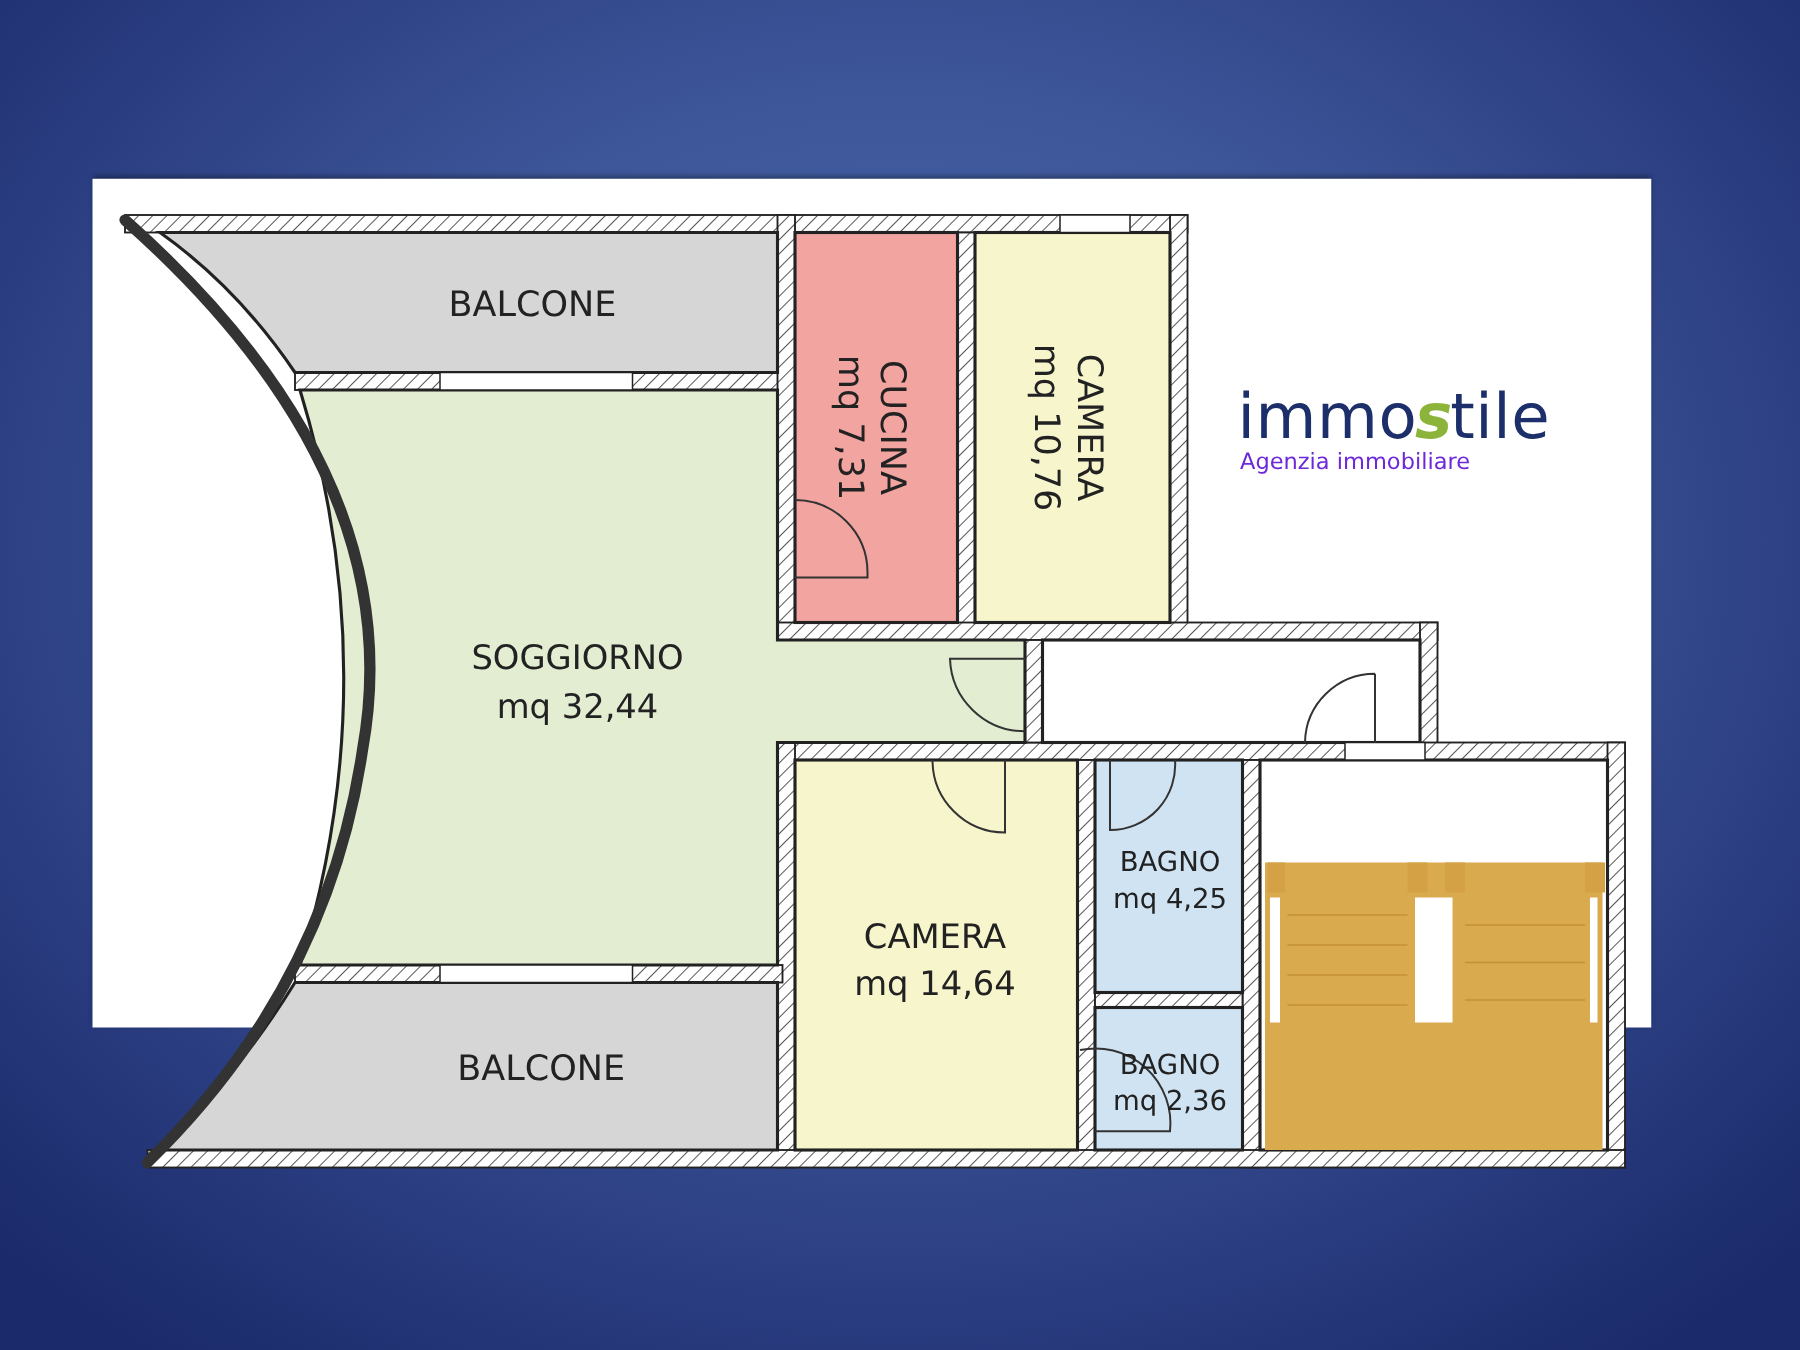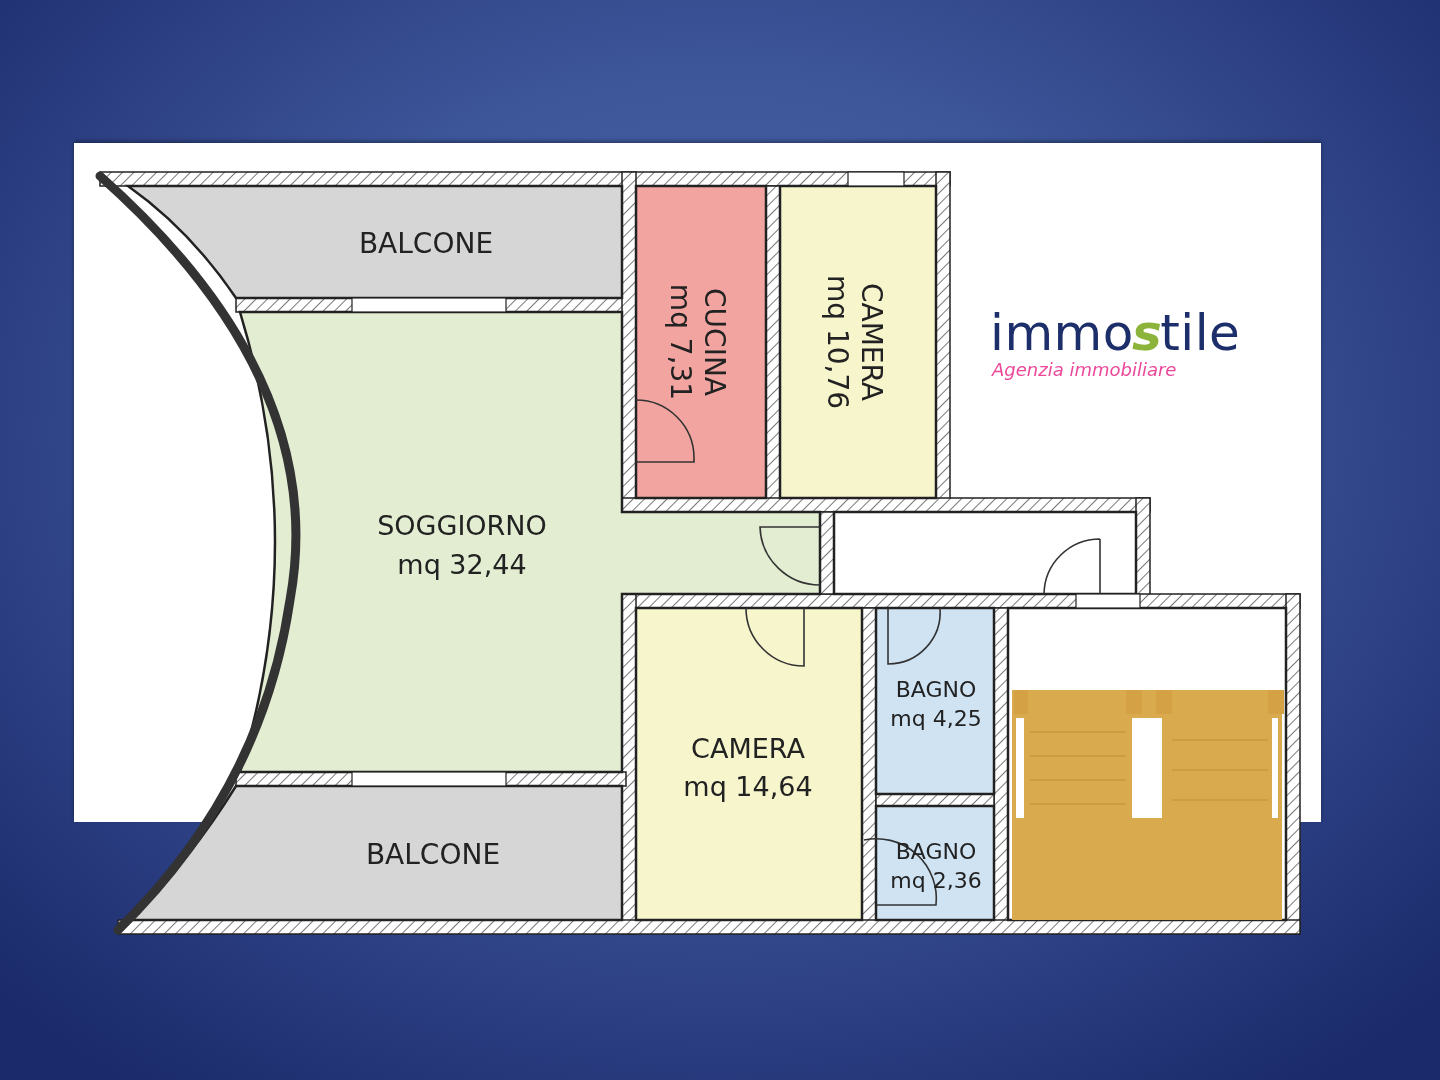--- a/index.html
+++ b/index.html
@@ -22,21 +22,21 @@
       position: absolute; left: 916px; top: 162px; width: 300px;
     }
     .logo-word {
       font-family: "DejaVu Sans", "Liberation Sans", sans-serif;
       font-size: 50px; letter-spacing: 0.5px; color: #1d2f6b; line-height: 56px;
       display: flex; align-items: center;
     }
     .logo-word .mark { color: #8cb43a; font-style: italic; font-weight: bold; margin: 0 -2px; }
     .logo-sub {
       font-family: "DejaVu Sans", "Liberation Sans", sans-serif;
-      font-size: 18px; color: #ec4899; margin-top: -2px; padding-left: 2px; font-style: italic;
+      font-size: 18px; color: #6d28d9; margin-top: -2px; padding-left: 2px;
     }
   </style>
 </head>
 <body>
 
 <div class="sheet">
   <svg class="plan" width="1247" height="801" viewBox="74 143 1247 801" xmlns="http://www.w3.org/2000/svg">
     <defs>
       <pattern id="hatch" patternUnits="userSpaceOnUse" width="8" height="8" patternTransform="rotate(45)">
         <rect width="8" height="8" fill="#ffffff"></rect>

